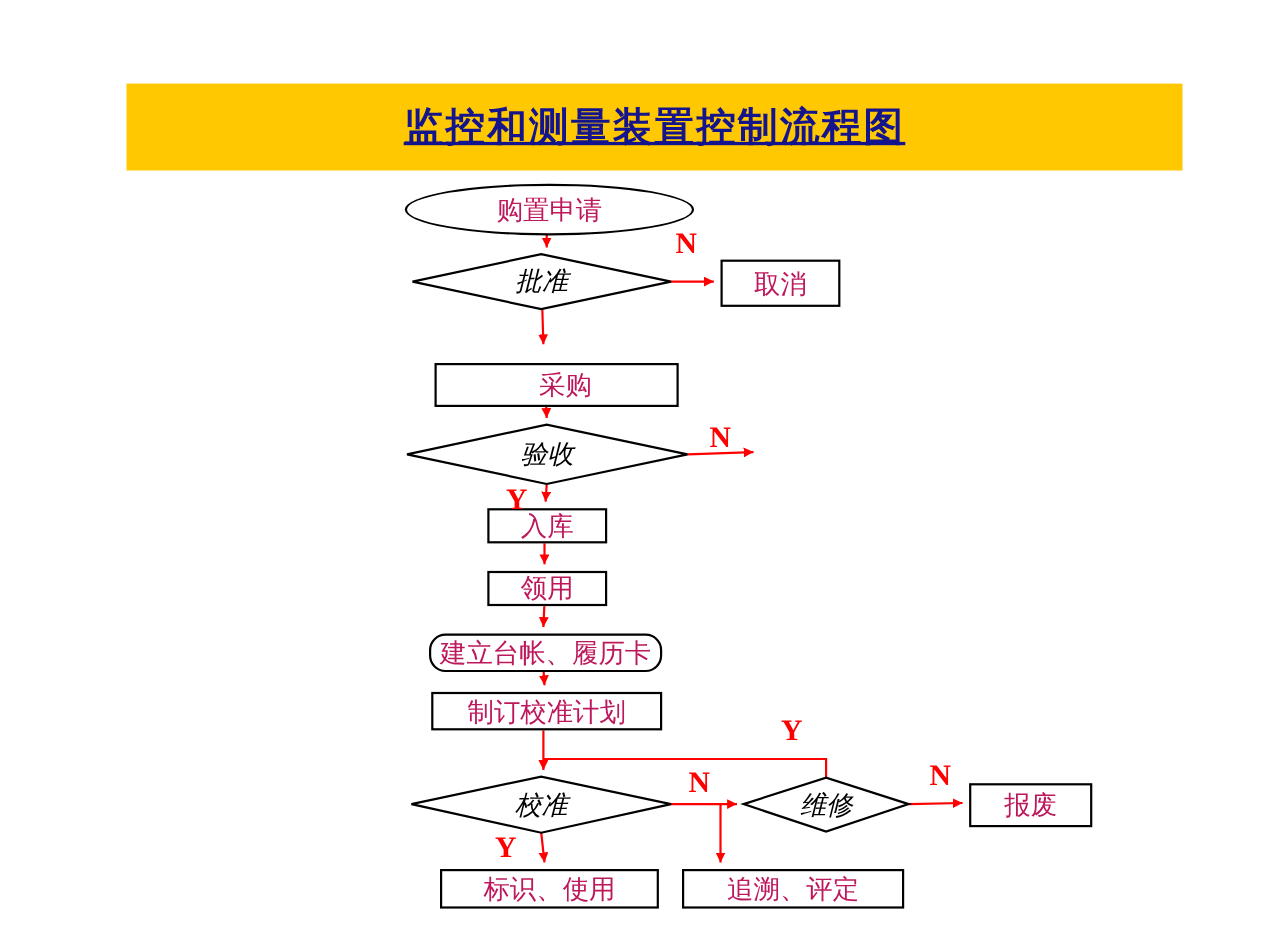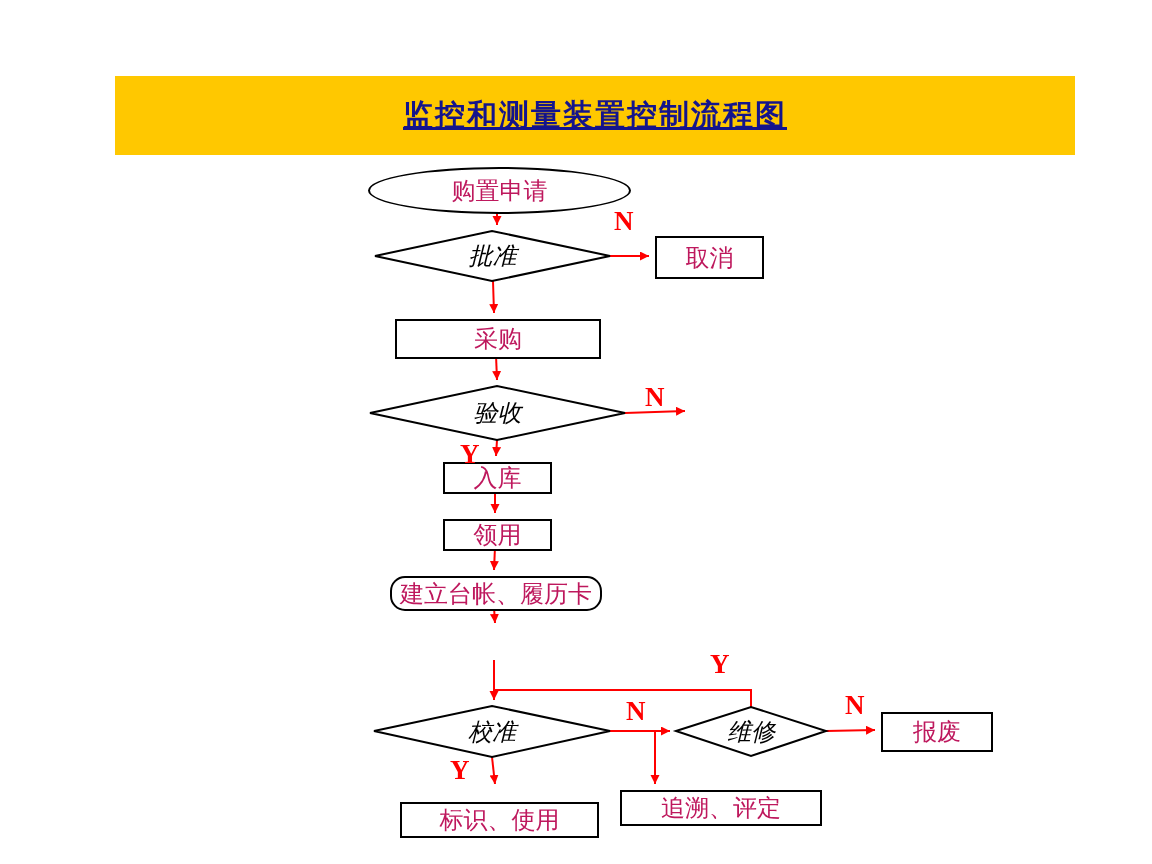--- a/index.html
+++ b/index.html
@@ -15,21 +15,21 @@
     overflow: hidden;
   }
   .banner {
     position: absolute;
     left: 115px; top: 76px;
     width: 960px; height: 79px;
     background: var(--banner, #FFC800);
     display: flex; align-items: center; justify-content: center;
   }
   .title {
-    font-size: 30px;
+    font-size: 36px;
     font-weight: bold;
     color: var(--title-text, #14148C);
     text-decoration: underline;
     letter-spacing: 2px;
     white-space: nowrap;
   }
   svg.layer { position: absolute; left: 0; top: 0; }
   .diamond {
     fill: var(--shape-fill, #ffffff);
     stroke: var(--shape-border, #000000);
@@ -102,33 +102,34 @@
     <polygon class="diamond" points="375,256 492,231 610,256 492,281"></polygon>
     <polygon class="diamond" points="370,413 497,386 625,413 497,440"></polygon>
     <polygon class="diamond" points="374,731 492,706 610,731 492,757"></polygon>
     <polygon class="diamond" points="676,731 751,707 826,731 751,756"></polygon>
   </svg>
 
   <div class="node oval" style="left:368px; top:167px; width:259px; height:43px;">购置申请</div>
 
   <div class="node" style="left:655px; top:236px; width:105px; height:39px;">取消</div>
 
-  <div class="node" style="left:395px; top:319px; width:202px; height:36px;">采购</div>
+  <div class="node" style="left:395px; top:330px; width:202px; height:36px;padding-left:16px;">采购</div>
 
 
   <div class="node" style="left:443px; top:462px; width:105px; height:28px;">入库</div>
 
   <div class="node" style="left:443px; top:519px; width:105px; height:28px;">领用</div>
 
   <div class="node" style="left:390px; top:576px; width:208px; height:31px;border-radius:15px;">建立台帐、履历卡</div>
 
+  <div class="node" style="left:392px; top:629px; width:206px; height:31px;">制订校准计划</div>
 
   <div class="node" style="left:881px; top:712px; width:108px; height:36px;">报废</div>
 
-  <div class="node" style="left:400px; top:790px; width:195px; height:32px;margin-top:12px;">标识、使用</div>
+  <div class="node" style="left:400px; top:790px; width:195px; height:32px;">标识、使用</div>
 
   <div class="node" style="left:620px; top:790px; width:198px; height:32px;">追溯、评定</div>
 
   <div class="dlabel" style="left:375px; top:231px; width:235px; height:50px;">批准</div>
   <div class="dlabel" style="left:370px; top:386px; width:255px; height:54px;">验收</div>
   <div class="dlabel" style="left:374px; top:706px; width:236px; height:51px;">校准</div>
   <div class="dlabel" style="left:676px; top:707px; width:150px; height:49px;">维修</div>
 
   <div class="edge-label" style="left:614px; top:208px;">N</div>
   <div class="edge-label" style="left:645px; top:384px;">N</div>

